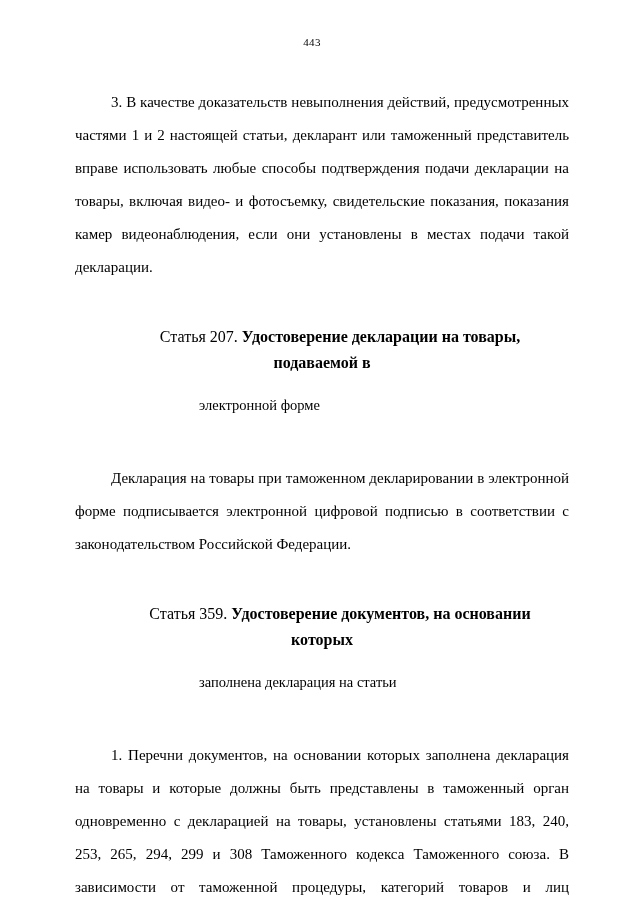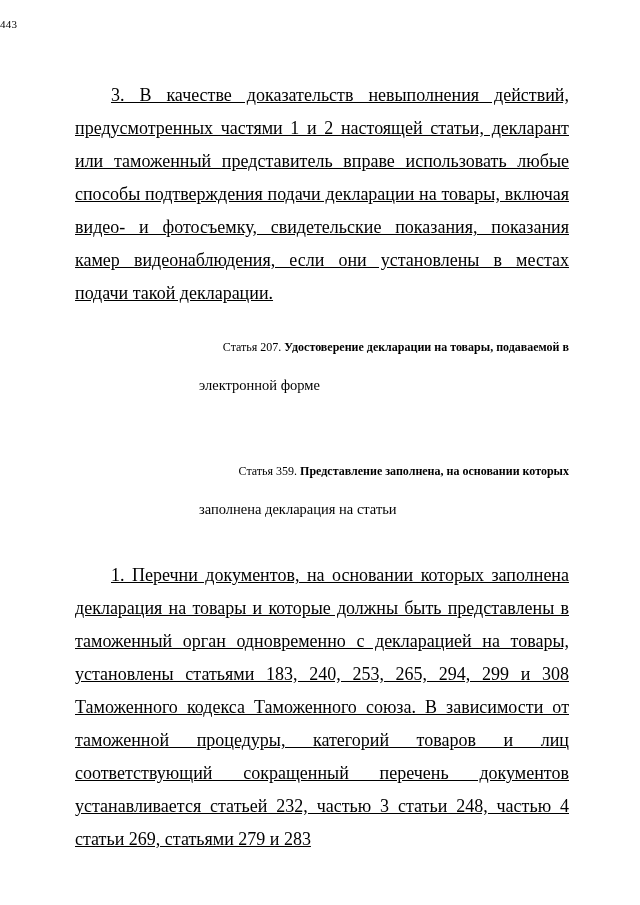--- a/index.html
+++ b/index.html
@@ -15,51 +15,50 @@
     overflow: hidden;
   }
   .page {
     position: relative;
     width: 640px;
     height: 905px;
     box-sizing: border-box;
   }
   .page-number {
     position: absolute;
-    top: 18px;
+    top: 36px;
     left: 0;
     width: 624px;
-    text-align: left;
+    text-align: center;
     font-size: 11px;
     letter-spacing: 0.3px;
   }
   .content {
     position: absolute;
     top: 78px;
     left: 75px;
     width: 494px;
   }
   p.para {
-    margin: 1px 0 0 0;
-    font-size: 18px;
+    margin: 8px 0 0 0;
+    font-size: 15px;
     line-height: 33px;
     text-align: justify;
     text-justify: inter-word;
     text-indent: 36px;
-    text-decoration: underline;
   }
   .gap-med {
     height: 24px;
   }
   .heading {
-    font-size: 12px;
+    font-size: 16px;
     line-height: 26px;
-    margin: 0;
+    margin: 16px;
     text-indent: 36px;
-    text-align: right;
+    text-align: center;
   }
   .heading .hd-num {
     font-weight: normal;
   }
   .heading .hd-title {
     font-weight: bold;
   }
   .heading-2ndline {
     font-size: 14.5px;
     line-height: 26px;
@@ -83,26 +82,27 @@
     <div class="gap-med"></div>
 
     <div class="heading">
       <span class="hd-num">Статья 207.</span>
       <span class="hd-title">Удостоверение декларации на товары, подаваемой в</span>
     </div>
     <div class="heading-2ndline">электронной форме</div>
 
     <div class="gap-med"></div>
 
+    <p class="para">Декларация на товары при таможенном декларировании в электронной форме подписывается электронной цифровой подписью в соответствии с законодательством Российской Федерации.</p>
 
     <div class="gap-med"></div>
 
     <div class="heading">
       <span class="hd-num">Статья 359.</span>
-      <span class="hd-title">Представление заполнена, на основании которых</span>
+      <span class="hd-title">Удостоверение документов, на основании которых</span>
     </div>
     <div class="heading-2ndline">заполнена декларация на статьи</div>
 
     <div class="gap-med"></div>
 
     <p class="para">1. Перечни документов, на основании которых заполнена декларация на товары и которые должны быть представлены в таможенный орган одновременно с декларацией на товары, установлены статьями 183, 240, 253, 265, 294, 299 и 308 Таможенного кодекса Таможенного союза. В зависимости от таможенной процедуры, категорий товаров и лиц соответствующий сокращенный перечень документов устанавливается статьей 232, частью 3 статьи 248, частью 4 статьи 269, статьями 279 и 283</p>
 
   </div>
 </div>
 

